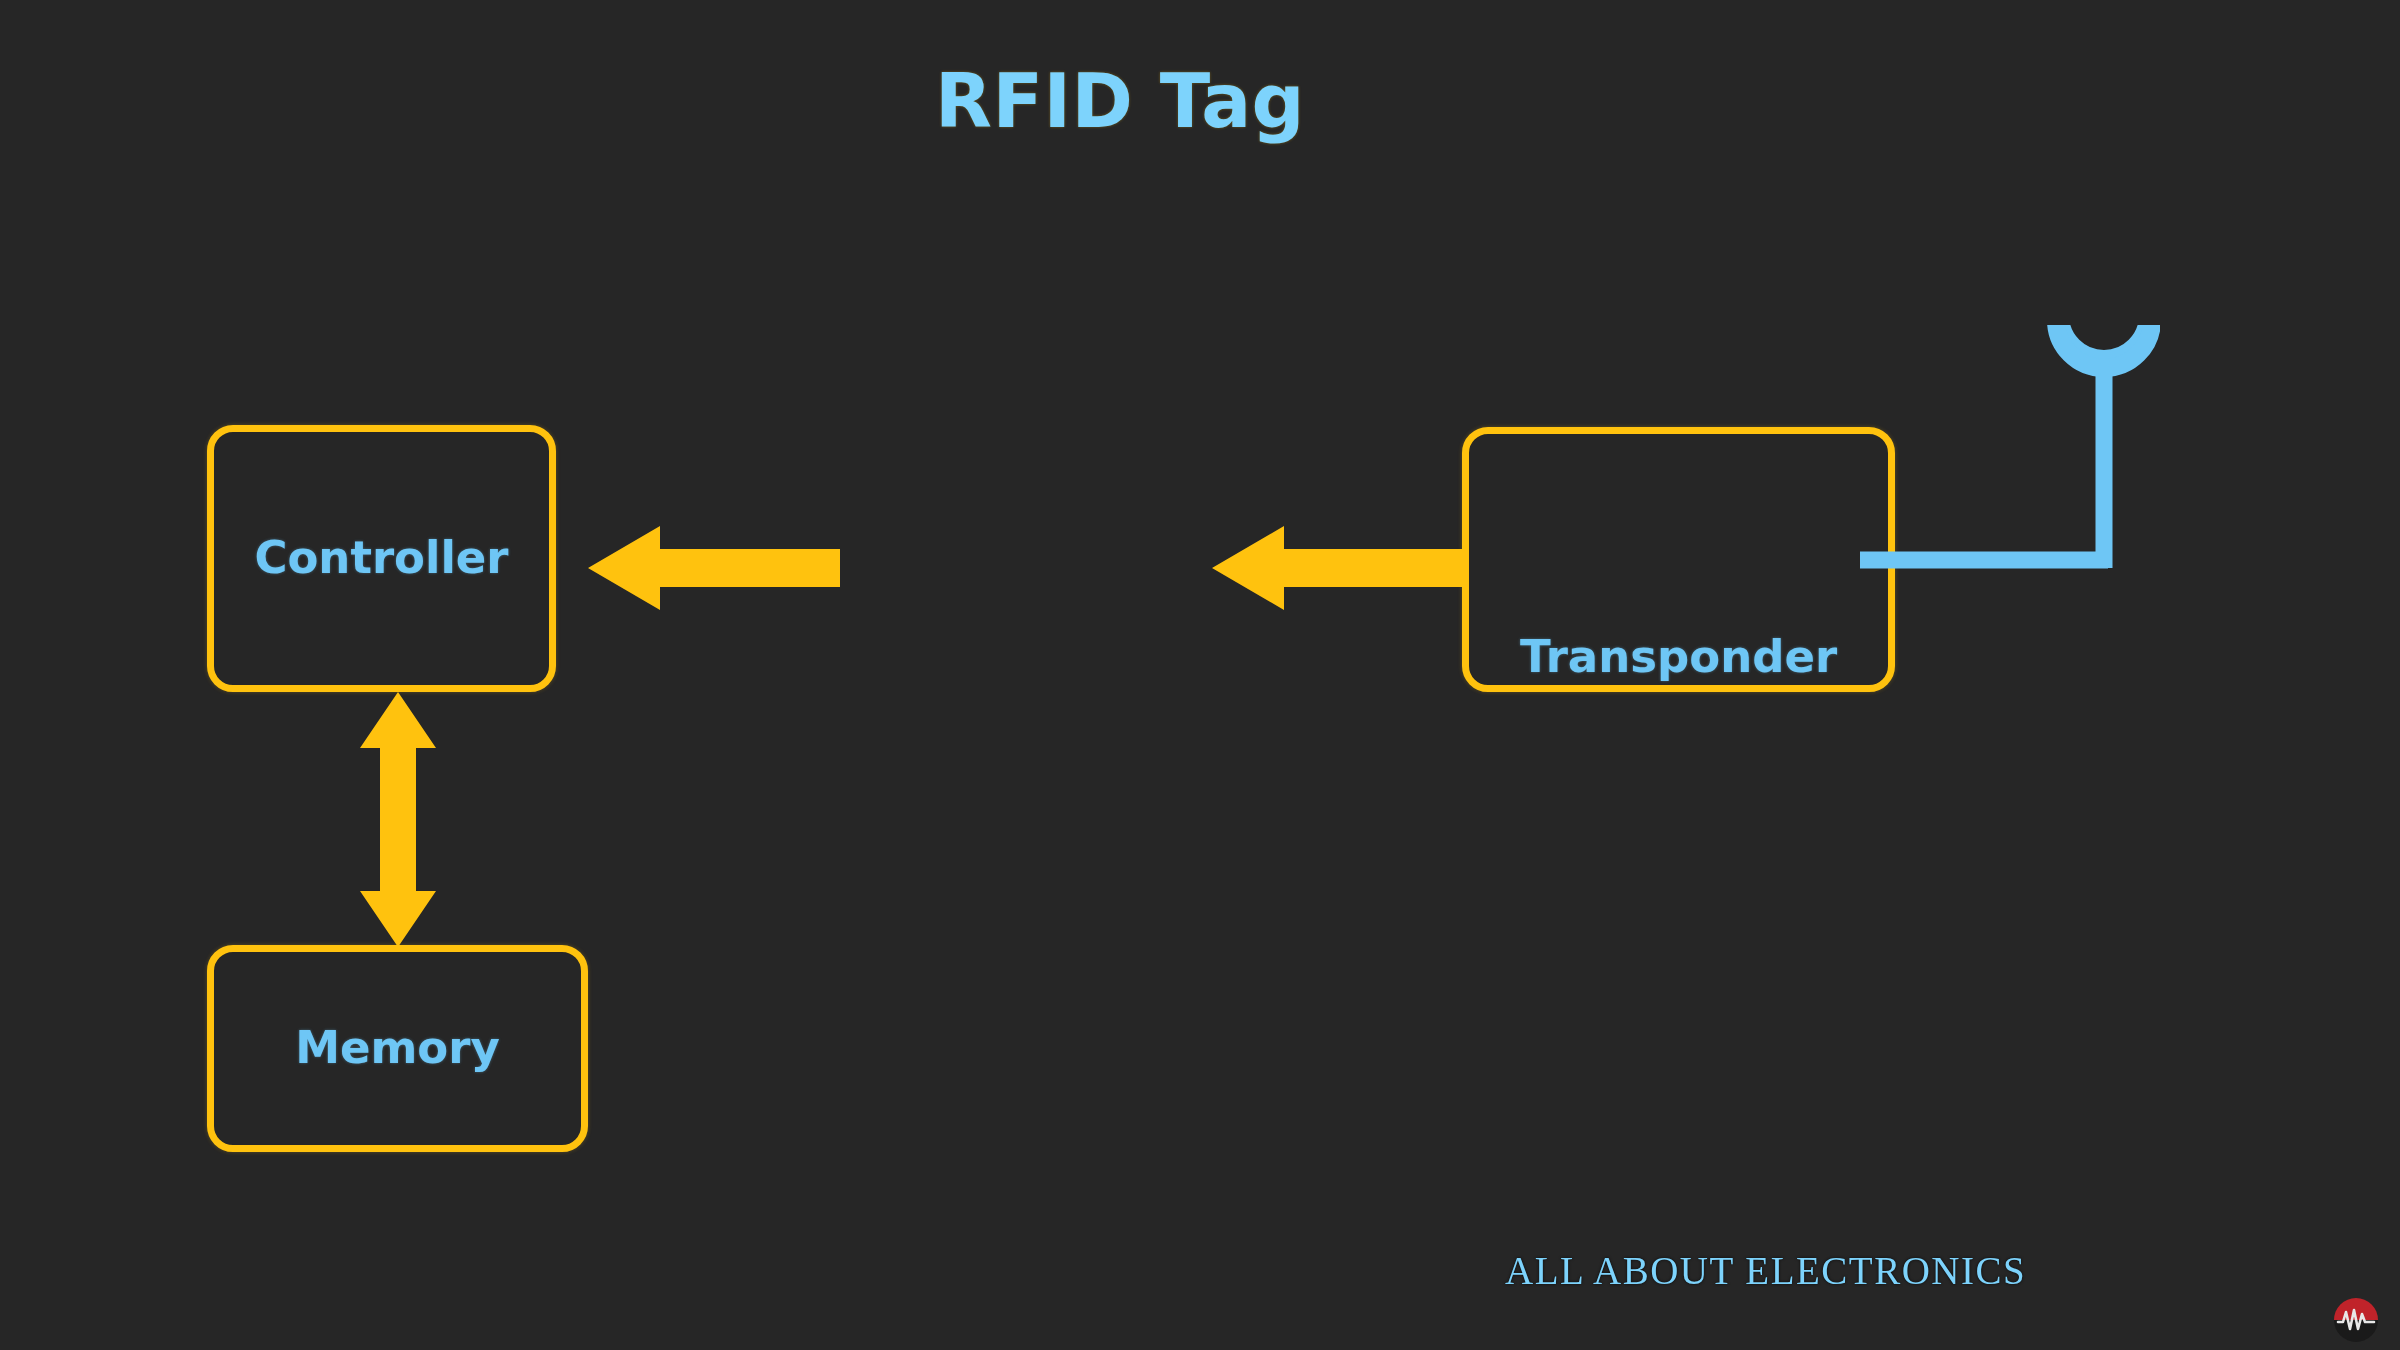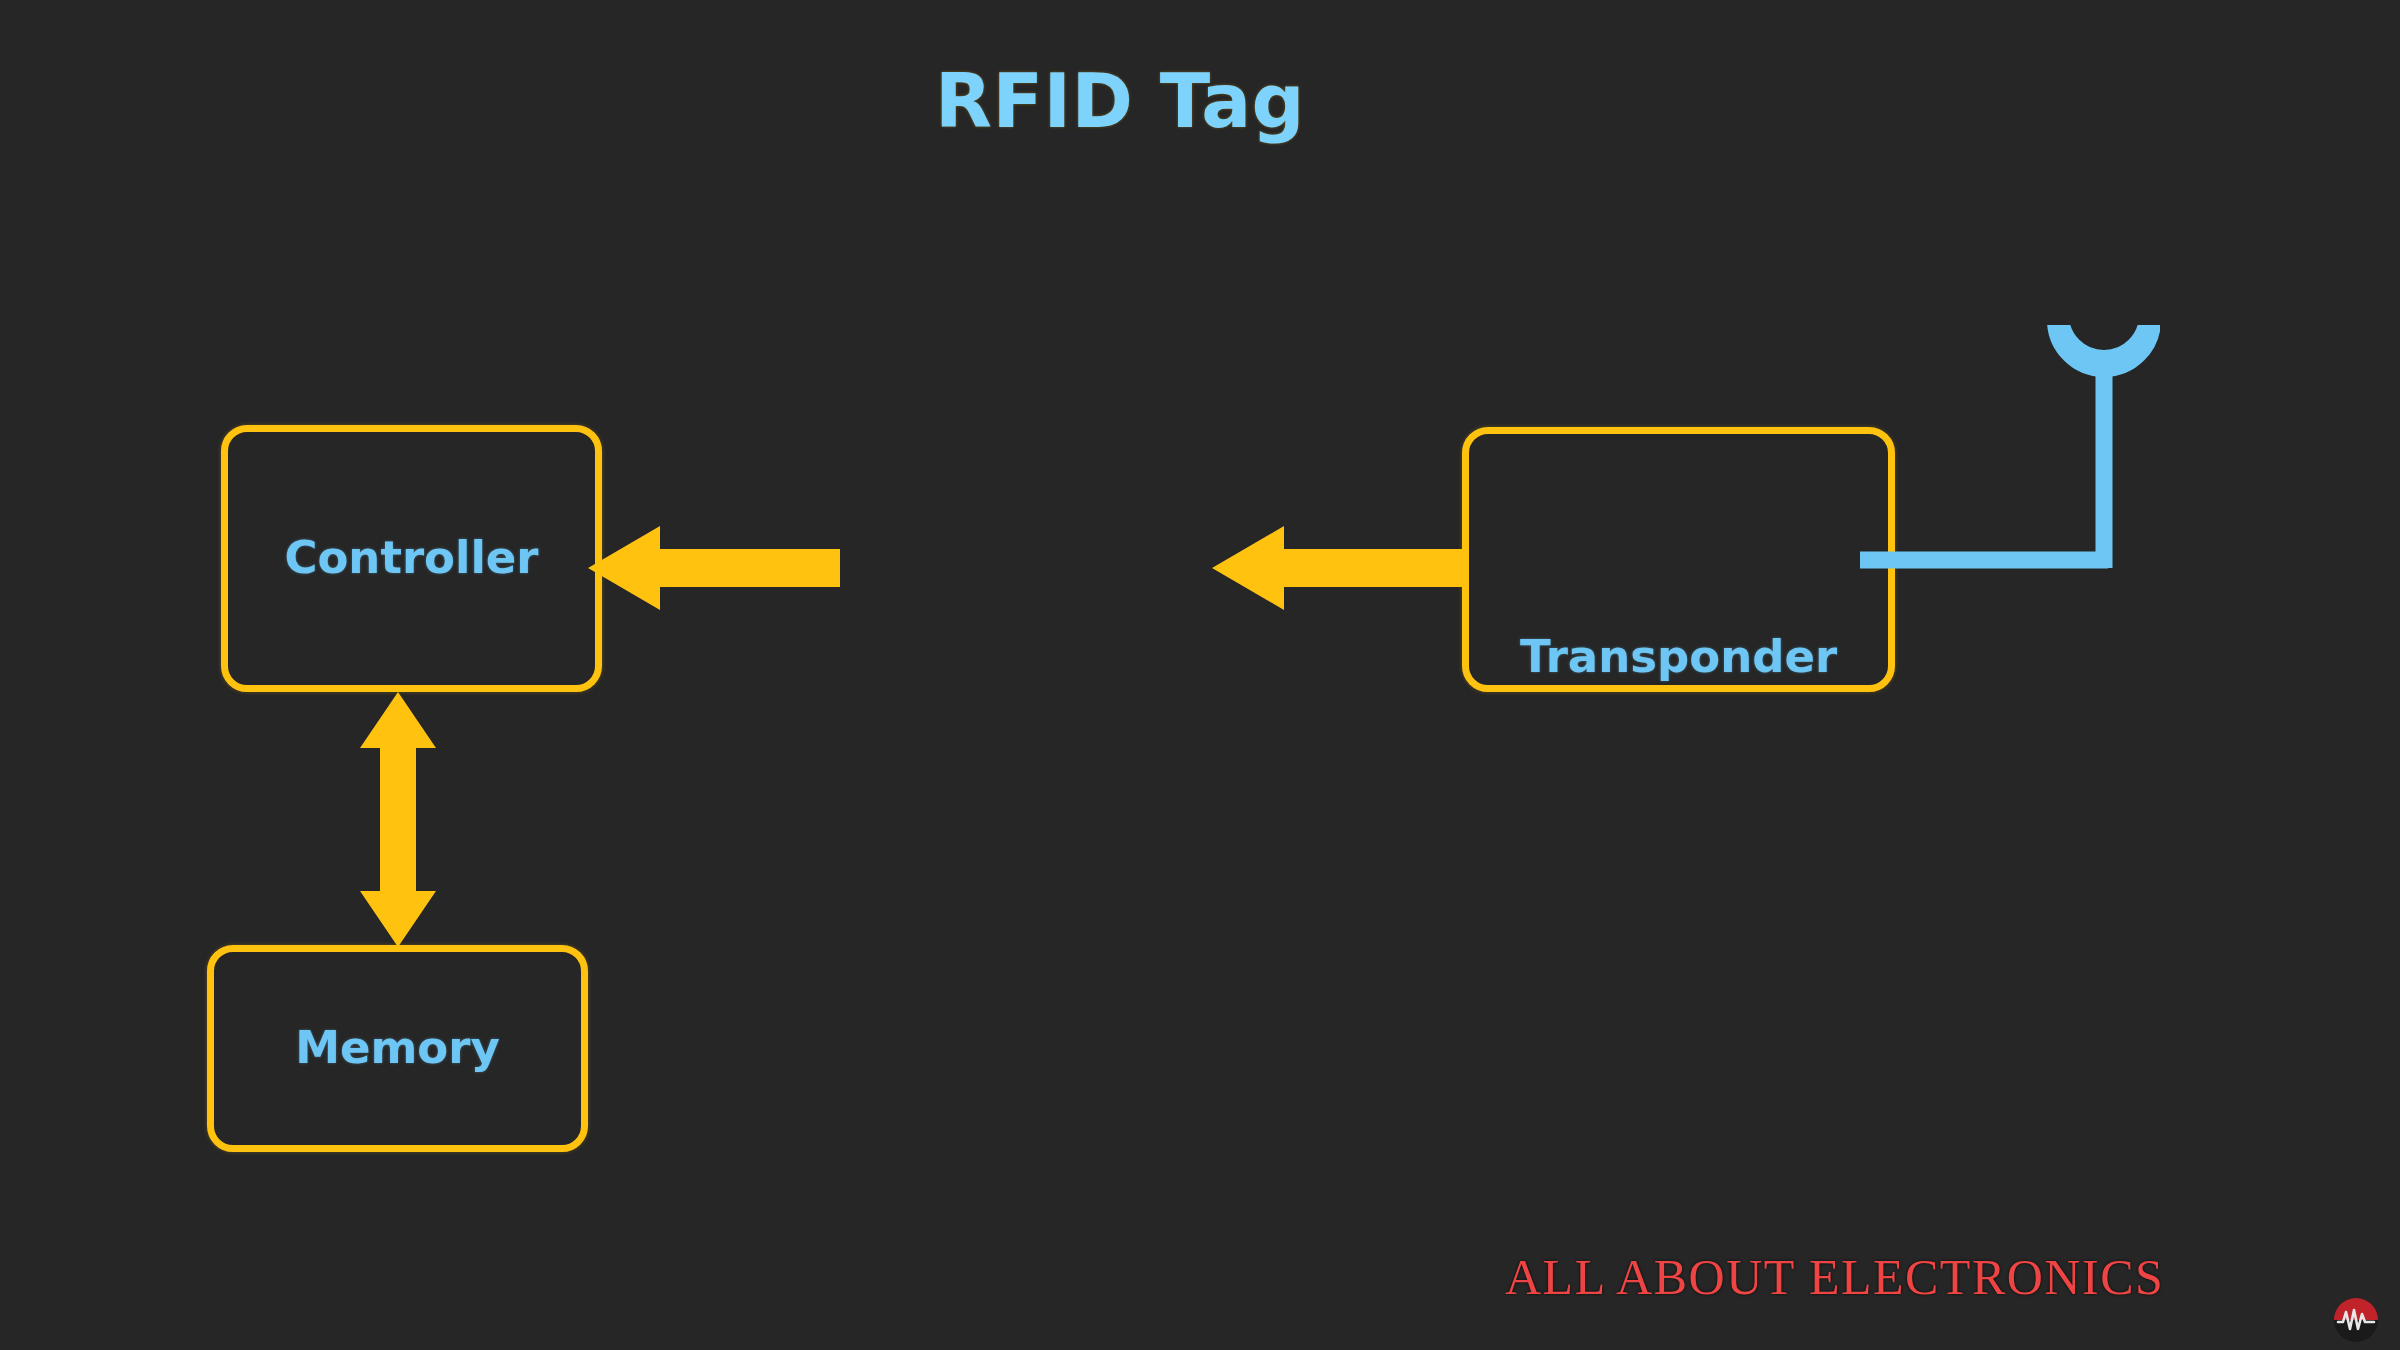--- a/index.html
+++ b/index.html
@@ -48,21 +48,21 @@
     color: #6EC6F5;
     font-family: "DejaVu Sans", sans-serif;
     font-weight: bold;
     font-size: 45px;
     line-height: 1.25;
     text-align: center;
     text-shadow: 0 0 3px rgba(110,198,245,0.4);
     white-space: pre-line;
   }
 
-  #block-controller  { left: 221px; top: 425px;  width: 381px; height: 267px; }
+  #block-controller  { left: 207px; top: 425px;  width: 349px; height: 267px; }
   #block-rectifier   { left: 838px; top: 425px;  width: 372px; height: 270px; }
   #block-transponder { left: 1462px;top: 427px;  width: 433px; height: 265px; align-items: flex-end; }
   #block-memory      { left: 207px; top: 945px;  width: 381px; height: 207px; border-radius: 26px; }
 
   
   .arrow-h, .arrow-v {
     position: absolute;
   }
   .arrow-h svg, .arrow-v svg { display: block; }
 
@@ -78,23 +78,23 @@
     width: 300px;
     height: 270px;
   }
   #antenna svg { display: block; }
 
   
   #watermark {
     position: absolute;
     left: 1505px;
     top: 1248px;
-    color: #ef4444;
+    color: #7dd3fc;
     font-family: "Liberation Serif", "DejaVu Serif", serif;
-    font-size: 50px;
+    font-size: 39px;
     letter-spacing: 1.5px;
     text-shadow: 0 0 3px rgba(0,0,0,0.8);
     white-space: nowrap;
   }
   #logo {
     position: absolute;
     left: 2332px;
     top: 1296px;
     width: 48px;
     height: 48px;

